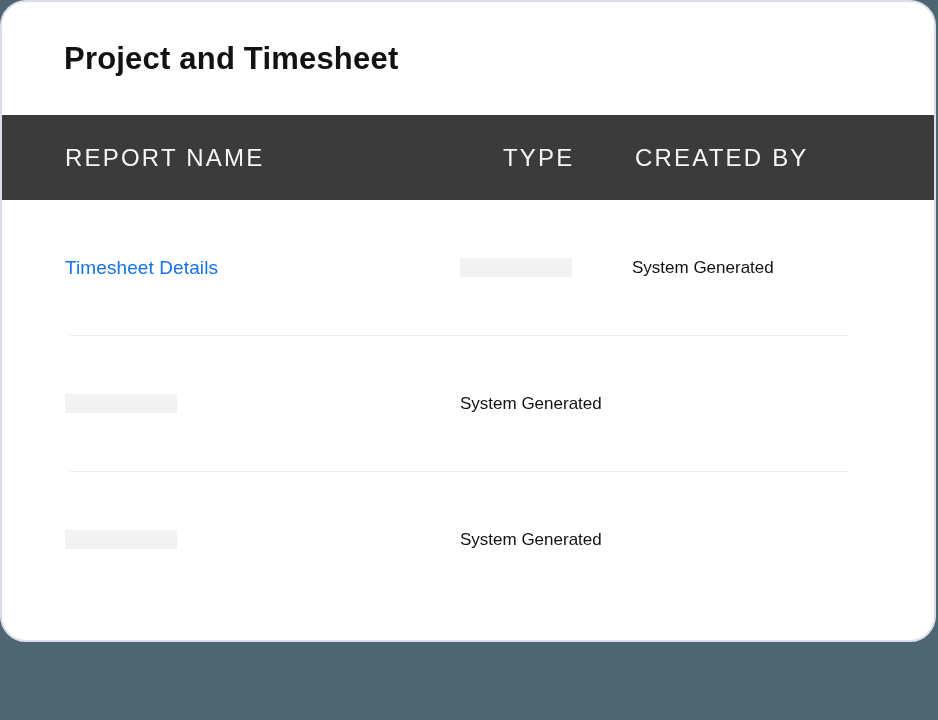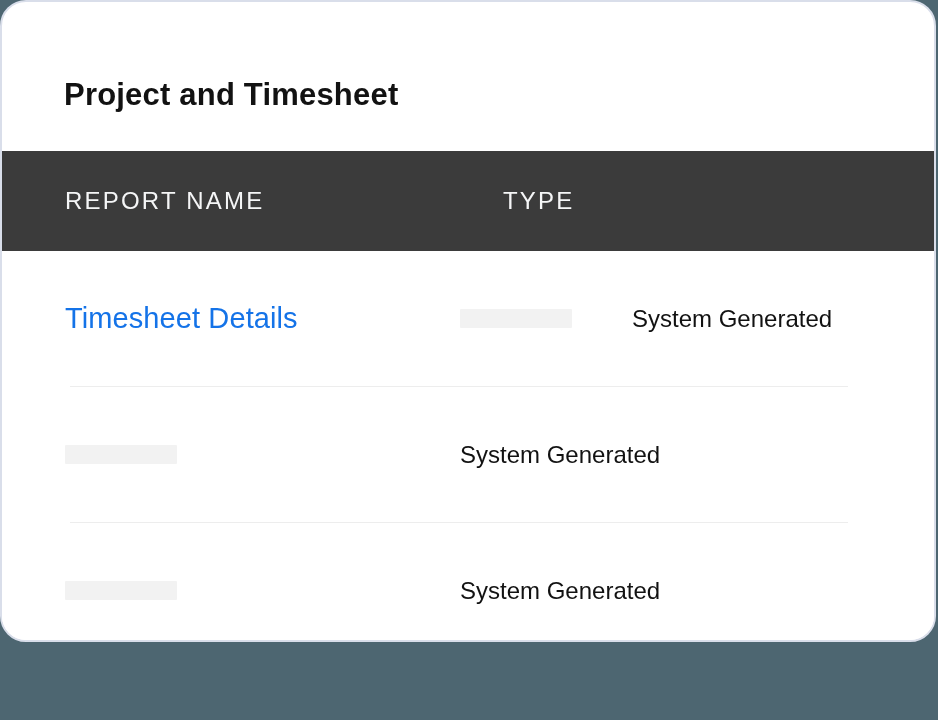--- a/index.html
+++ b/index.html
@@ -27,30 +27,29 @@
     background:var(--card-bg);
     border:2px solid var(--card-border);
     border-radius:26px;
     overflow:hidden;
   }
   .card-title-row{
     height:113px;
     display:flex;
     align-items:center;
     padding-left:62px;
-    margin-top:36px;
   }
   .card-title{
     font-size:31px;
     font-weight:700;
     color:var(--body-text);
     letter-spacing:0.2px;
   }
   .table-header{
-    height:100px;
+    height:85px;
     background:var(--bar-bg);
     display:grid;
     grid-template-columns:395px 172px 1fr;
     align-items:center;
     padding-left:63px;
     padding-right:20px;
   }
   .table-header .col{
     color:var(--bar-text);
     font-size:24px;
@@ -63,36 +62,36 @@
   .table-body{background:var(--card-bg);}
   .table-row{
     height:135px;
     display:grid;
     grid-template-columns:395px 172px 1fr;
     align-items:center;
     padding-left:63px;
     padding-right:20px;
   }
   .report-link{
-    font-size:29px;
+    font-size:19px;
     color:var(--link-blue);
     text-decoration:none;
     font-weight:400;
     letter-spacing:0.1px;
     white-space:nowrap;
     cursor:pointer;
   }
   .type-placeholder{
     width:112px;
     height:19px;
     background:var(--placeholder);
     border-radius:1px;
   }
   .created-by{
-    font-size:24px;
+    font-size:17px;
     color:var(--body-text);
     white-space:nowrap;
   }
   .row-divider{
     height:1px;
     background:var(--divider);
     margin-left:68px;
     margin-right:86px;
   }
 </style>
@@ -101,20 +100,21 @@
 
 <div class="card">
 
   <div class="card-title-row">
     <h1 class="card-title">Project and Timesheet</h1>
   </div>
 
   <div class="table-header">
     <div class="col col-report">REPORT NAME</div>
     <div class="col col-type">TYPE</div>
+    <div class="col col-created">CREATED BY</div>
   </div>
 
   <div class="table-body">
 
     <div class="table-row">
       <div>
         <a class="report-link" href="#">Timesheet Details</a>
       </div>
       <div>
         <div class="type-placeholder"></div>

